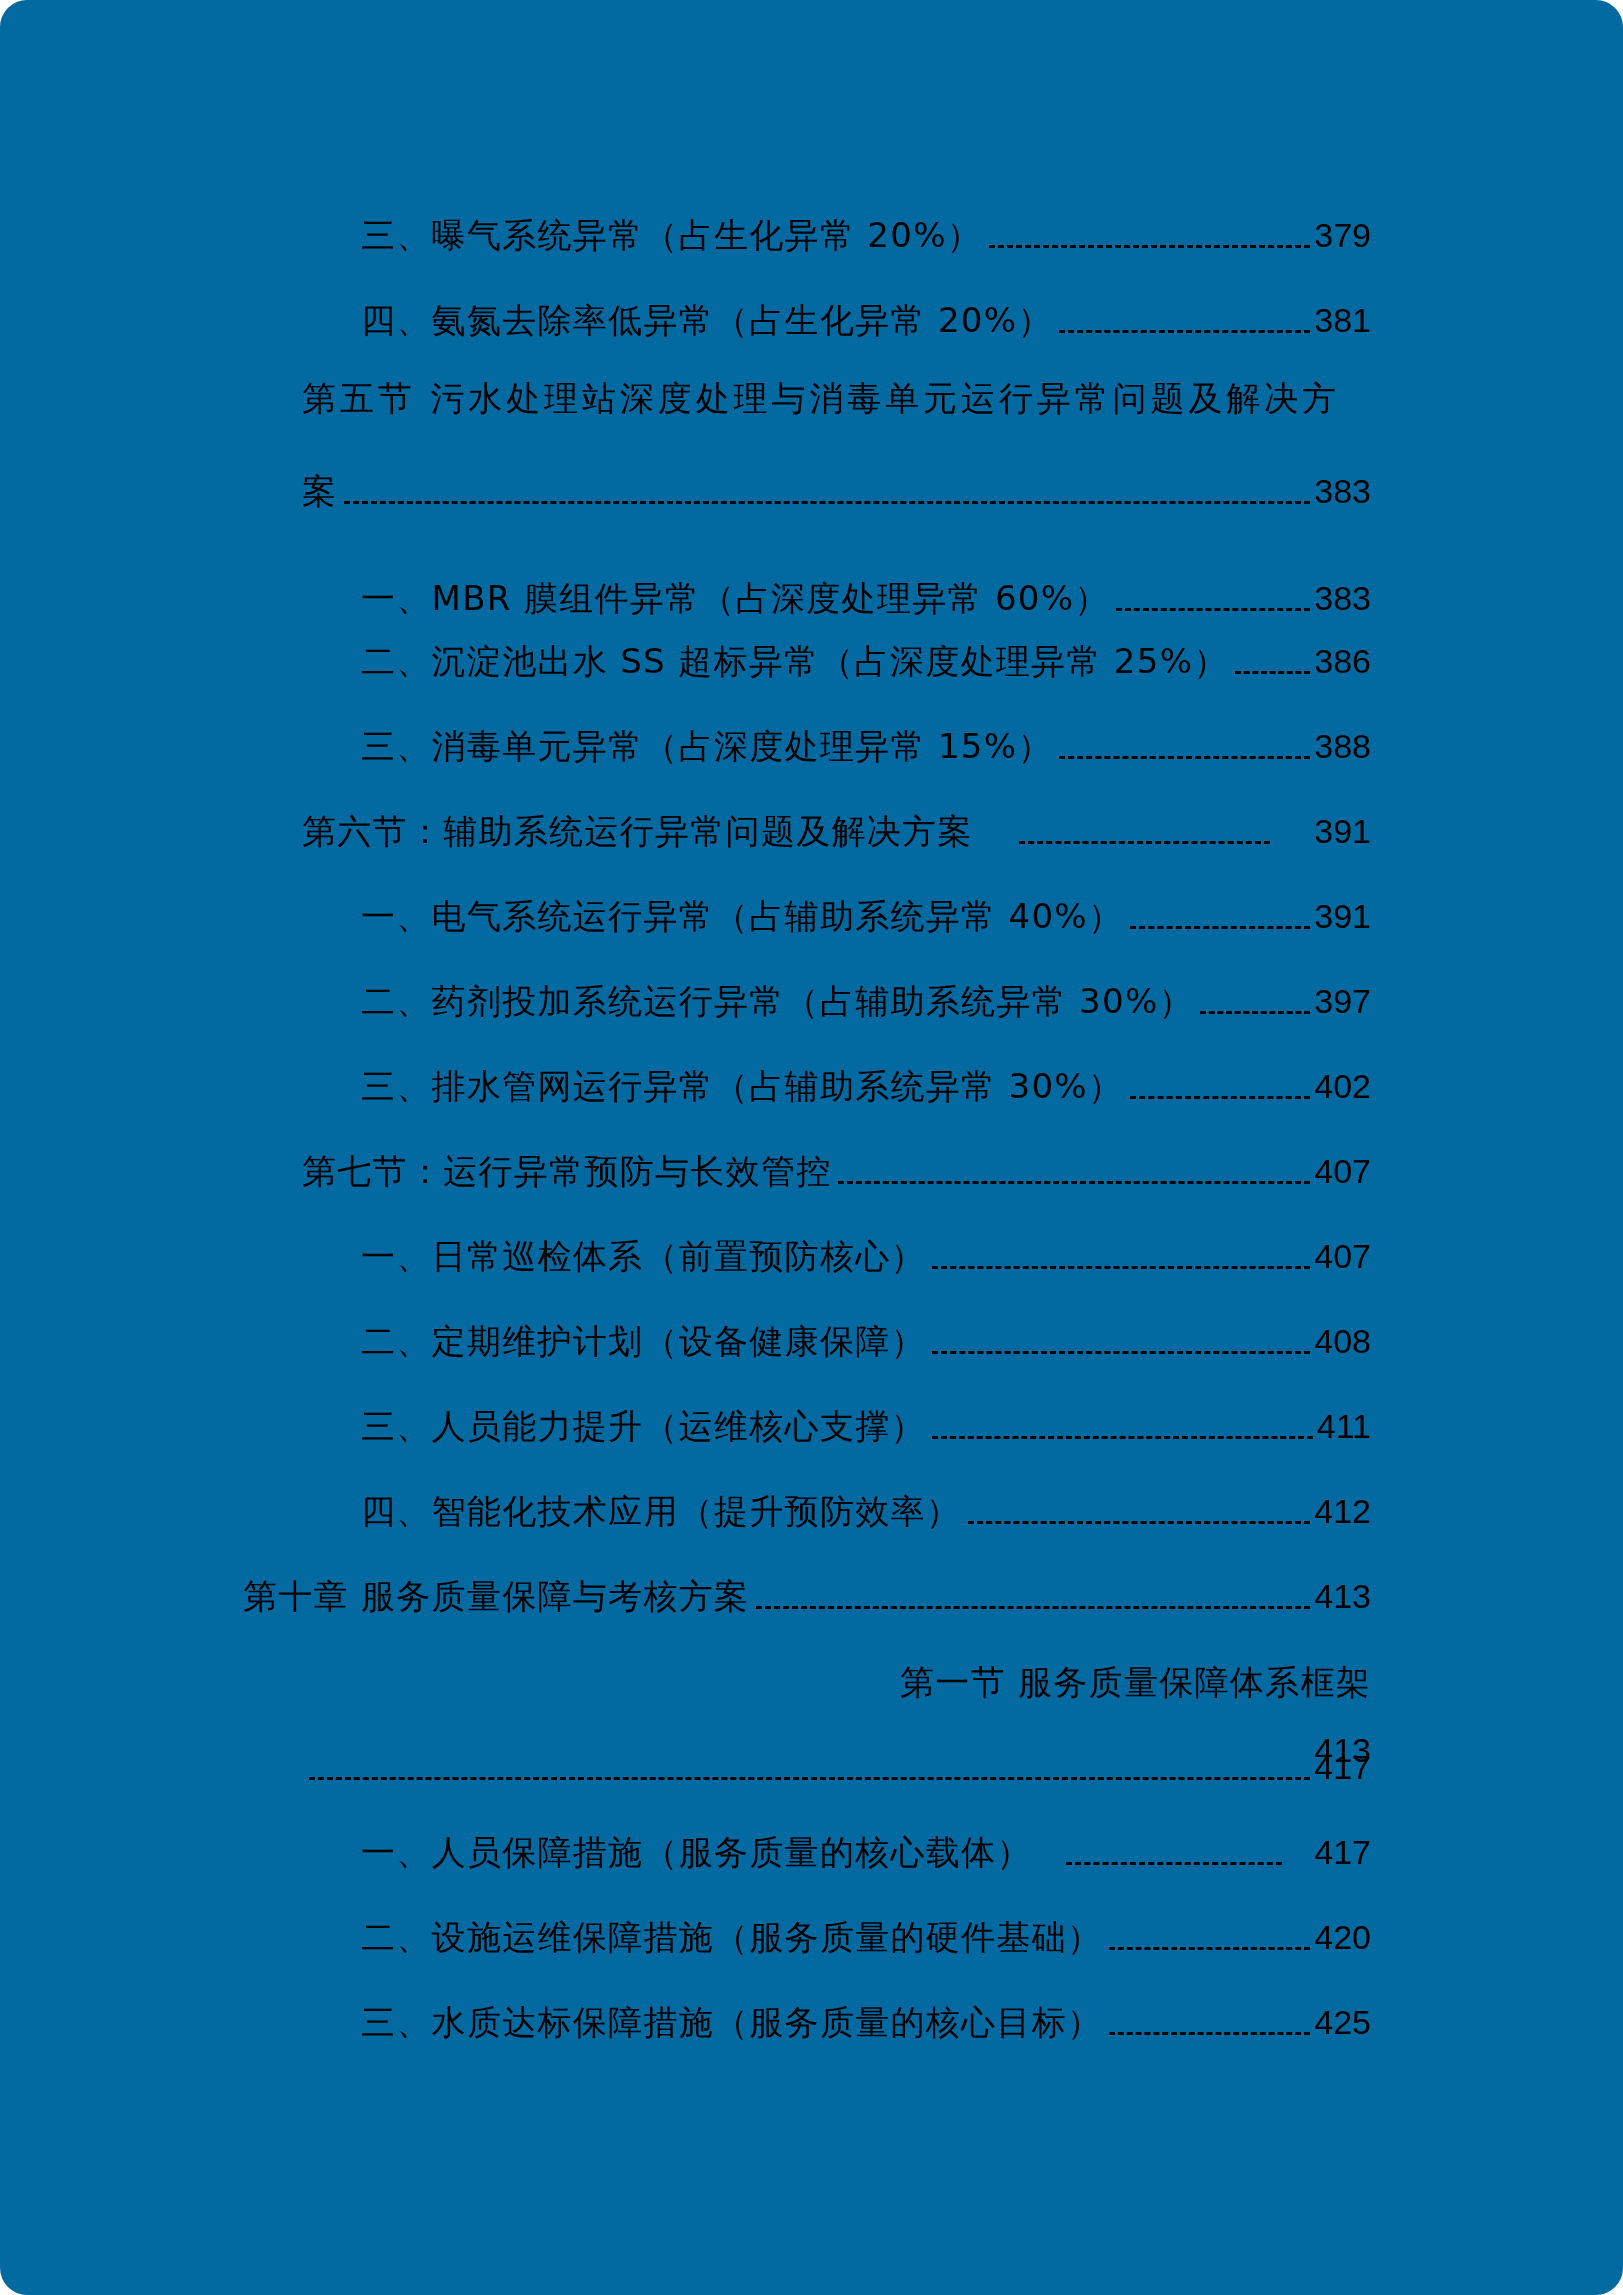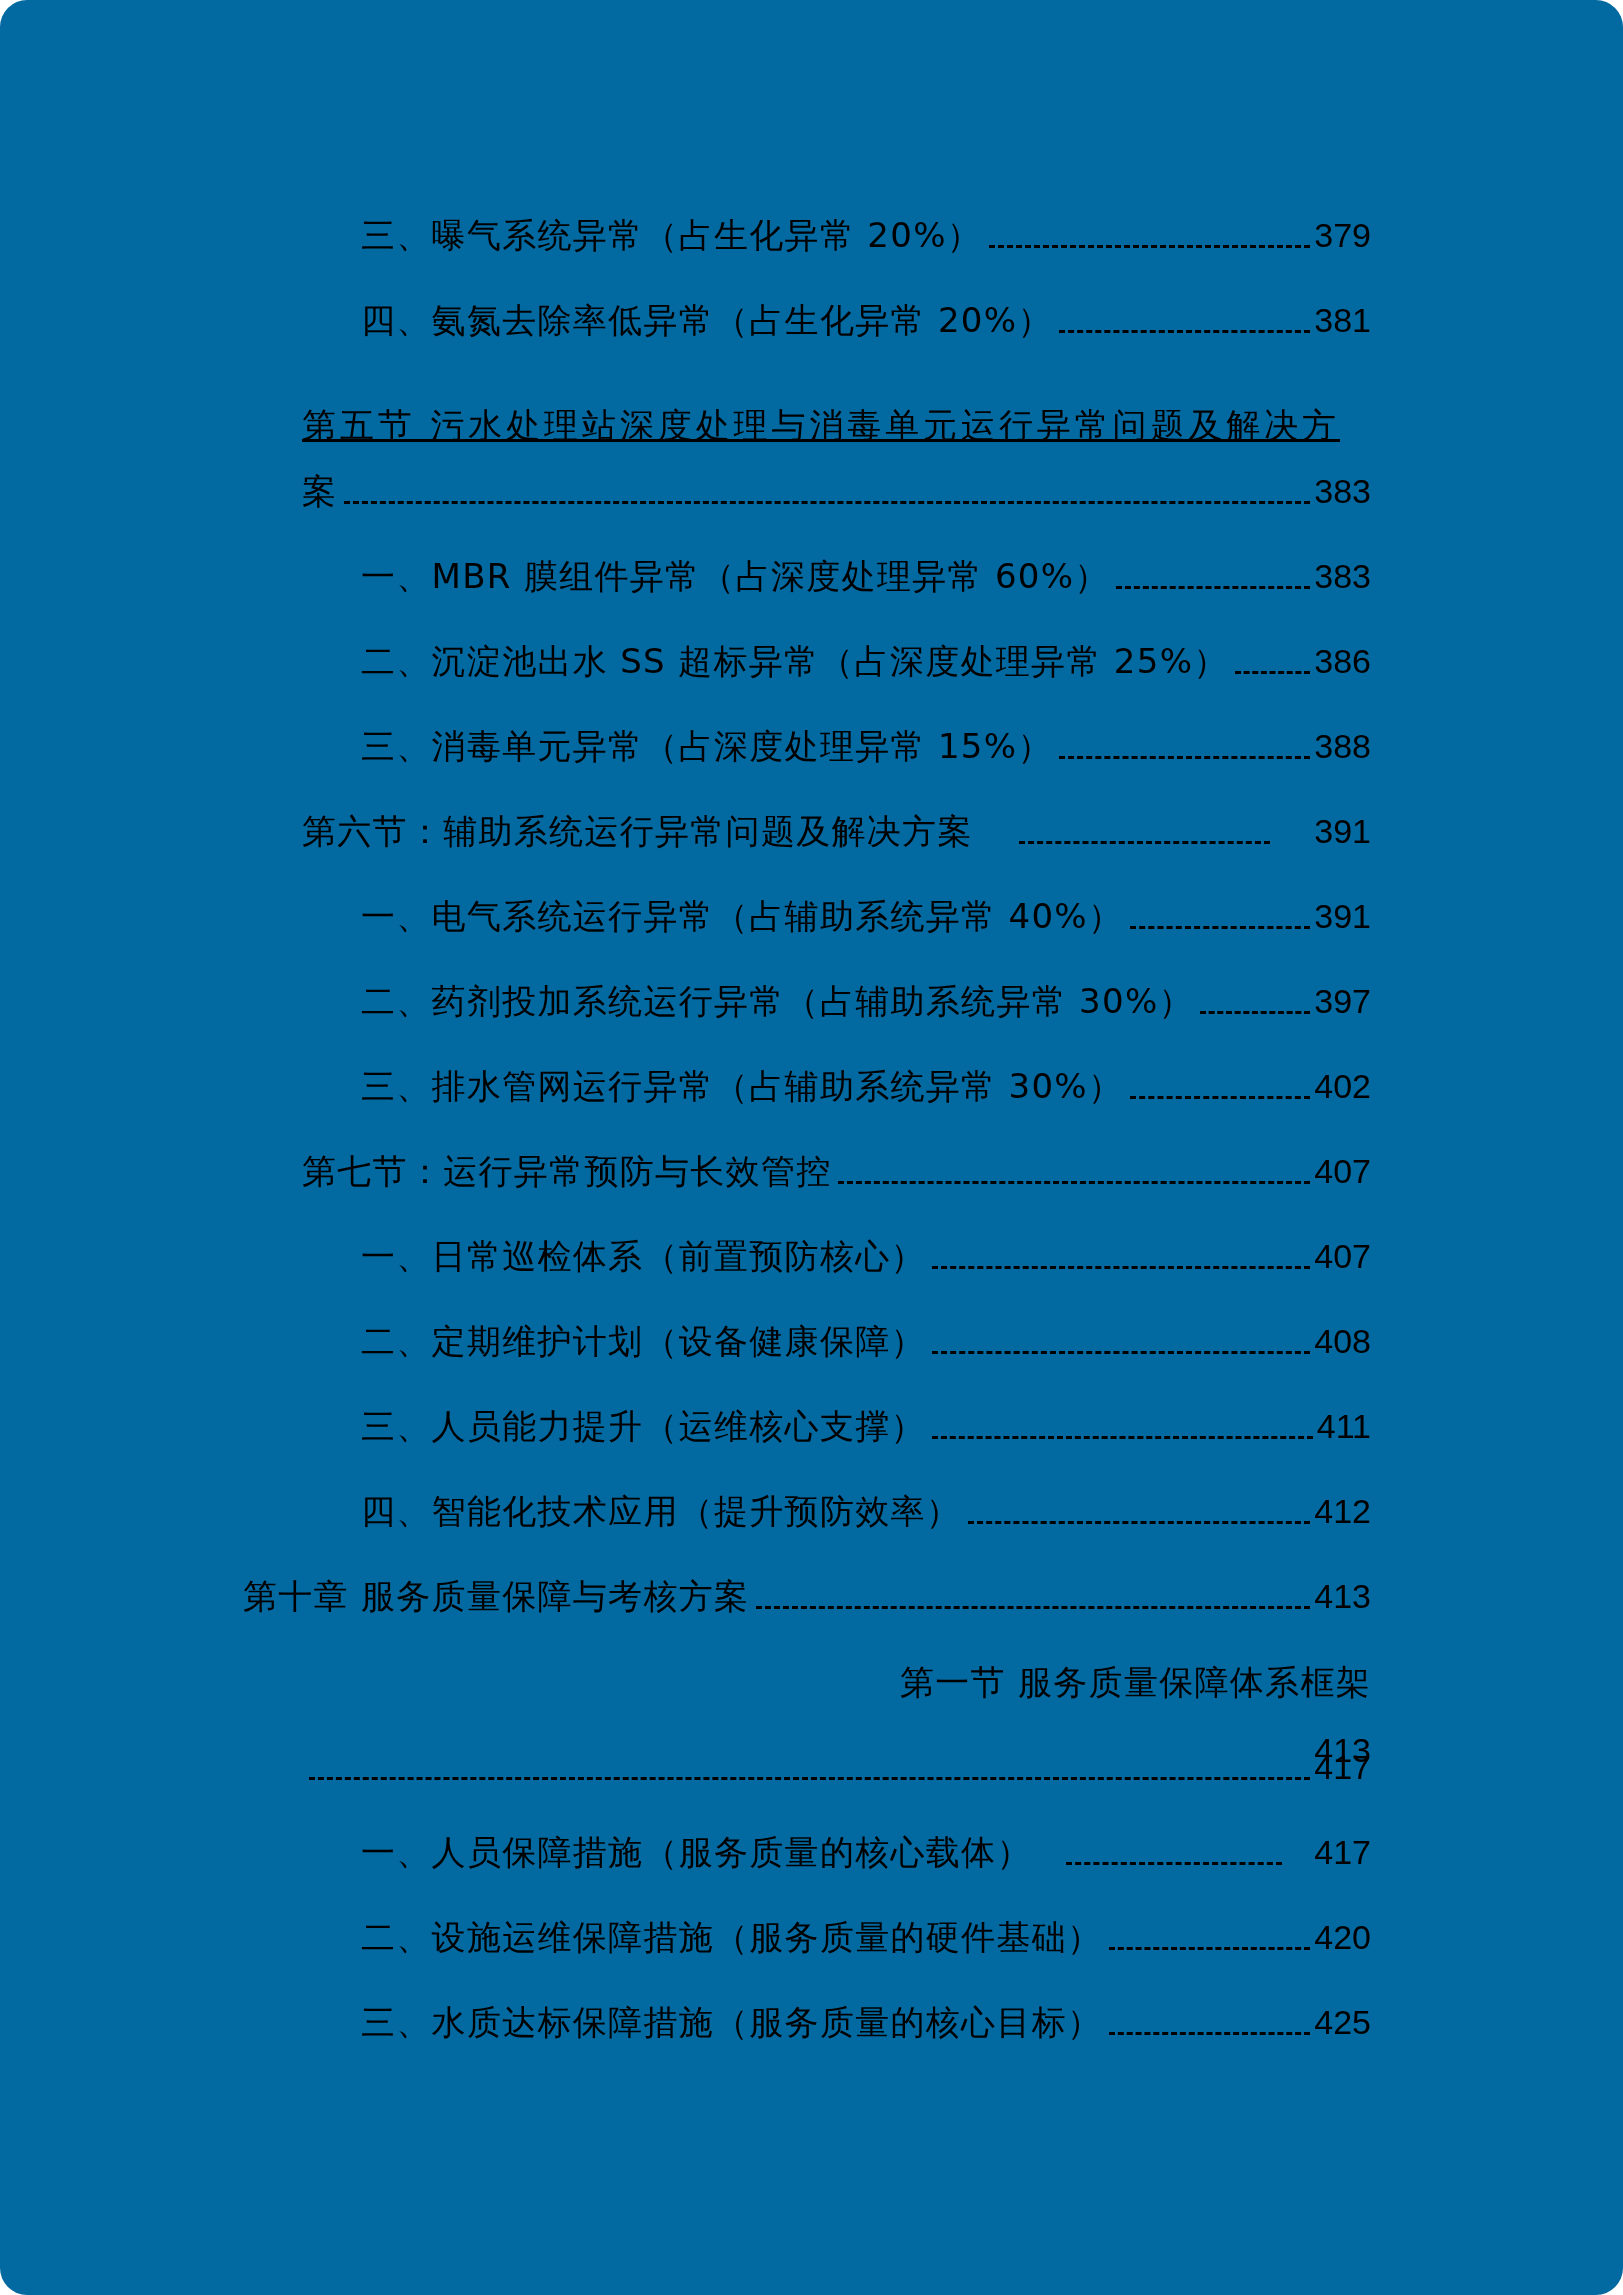--- a/index.html
+++ b/index.html
@@ -66,31 +66,31 @@
       <span class="toc-leader"></span>
       <span class="toc-page">379</span>
     </div>
 
     <div class="toc-line level-item" style="top:294px;">
       <span class="toc-title">四、氨氮去除率低异常（占生化异常 20%）</span>
       <span class="toc-leader"></span>
       <span class="toc-page">381</span>
     </div>
 
-    <div class="toc-line level-section no-page" style="top:399px;text-decoration:underline;">
+    <div class="toc-line level-section no-page" style="top:372px;">
       <span class="toc-title">第五节  污水处理站深度处理与消毒单元运行异常问题及解决方</span>
     </div>
 
     <div class="toc-line level-cont" style="top:465px;">
       <span class="toc-title">案</span>
       <span class="toc-leader"></span>
       <span class="toc-page">383</span>
     </div>
 
-    <div class="toc-line level-item" style="top:550px;">
+    <div class="toc-line level-item" style="top:572px;">
       <span class="toc-title">一、MBR 膜组件异常（占深度处理异常 60%）</span>
       <span class="toc-leader"></span>
       <span class="toc-page">383</span>
     </div>
 
     <div class="toc-line level-item" style="top:635px;">
       <span class="toc-title">二、沉淀池出水 SS 超标异常（占深度处理异常 25%）</span>
       <span class="toc-leader"></span>
       <span class="toc-page">386</span>
     </div>

